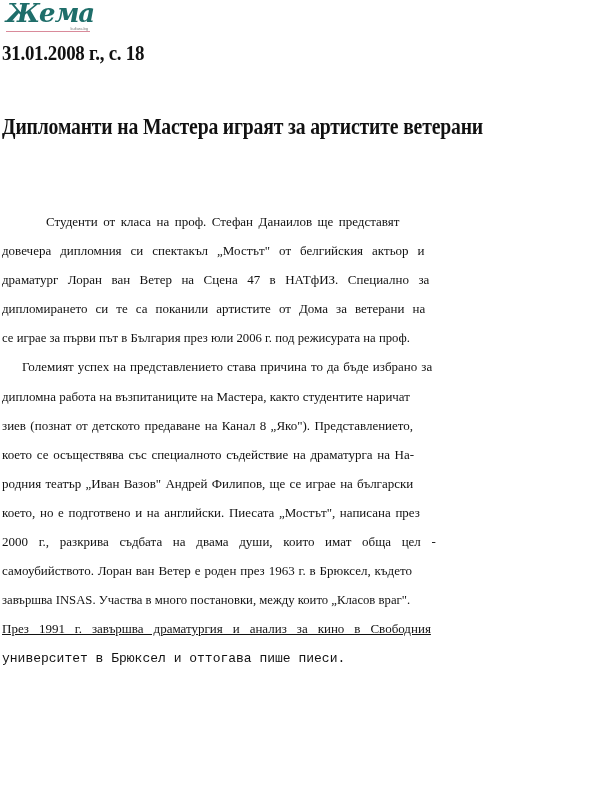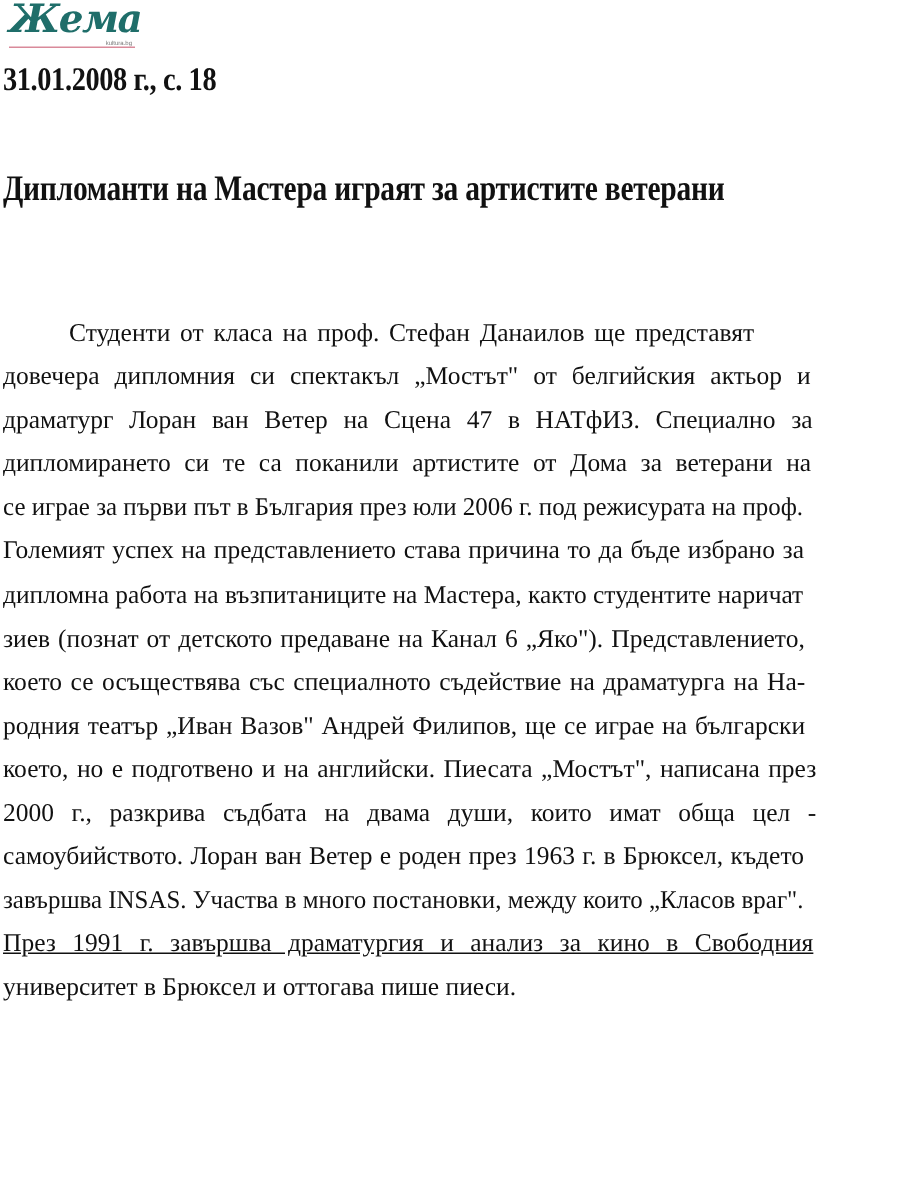--- a/index.html
+++ b/index.html
@@ -4,47 +4,47 @@
 <style>
   html, body { margin:0; padding:0; background:#ffffff; }
   body { width:600px; height:800px; overflow:hidden; position:relative; font-family:"Liberation Serif","DejaVu Serif",serif; color:#111; }
   .logo { position:absolute; left:6px; top:2px; width:84px; height:30px; }
   .logo-text { position:absolute; left:0; top:-4px; font-family:"DejaVu Serif",serif; font-style:italic; font-weight:bold; font-size:26px; color:#1f6e6a; letter-spacing:-1px; }
   .logo-sub { position:absolute; right:2px; bottom:1px; font-size:4px; color:#777; font-family:"Liberation Sans",sans-serif; }
   .logo-line { position:absolute; left:0; bottom:0; width:84px; height:1px; background:#d98a9a; }
   .dateline { position:absolute; left:2px; top:40px; font-size:22px; font-weight:bold; letter-spacing:-0.3px; transform:scaleX(0.86); transform-origin:left top; white-space:nowrap; }
   .headline { position:absolute; left:2px; top:113px; font-size:24px; font-weight:bold; white-space:nowrap; transform:scaleX(0.82); transform-origin:left top; letter-spacing:-0.2px; }
   .body { position:absolute; left:2px; top:207px; width:596px; }
-  .line { height:29.1px; line-height:29.1px; font-size:17px; text-align:justify; text-align-last:justify; white-space:nowrap; overflow:visible; }
+  .line { height:29.1px; line-height:29.1px; font-size:13px; text-align:justify; text-align-last:justify; white-space:nowrap; overflow:visible; }
   .line span { display:inline-block; width:100%; text-align:justify; text-align-last:justify; white-space:normal; }
   .line.first span { padding-left:44px; width:calc(100% - 44px); }
-  .line.last span { text-align-last:left; }
+  .line.last span { text-align-last:left;font-family:Liberation Mono, monospace; }
 </style>
 </head>
 <body>
 
 <div class="logo">
   <span class="logo-text">Жема</span>
   <span class="logo-sub">kultura.bg</span>
   <div class="logo-line"></div>
 </div>
 
 <div class="dateline">31.01.2008 г., с. 18</div>
 
 <div class="headline">Дипломанти на Мастера играят за артистите ветерани</div>
 
 <div class="body">
   <div class="line first"><span style="white-space: nowrap; width: auto; word-spacing: 2.25px; padding-left: 44px;">Студенти от класа на проф. Стефан Данаилов ще представят</span></div>
   <div class="line"><span style="white-space: nowrap; width: auto; word-spacing: 5.75px;">довечера дипломния си спектакъл „Мостът" от белгийския актьор и</span></div>
   <div class="line"><span style="white-space: nowrap; width: auto; word-spacing: 6.2px;">драматург Лоран ван Ветер на Сцена 47 в НАТфИЗ. Специално за</span></div>
   <div class="line"><span style="white-space: nowrap; width: auto; word-spacing: 4.8px;">дипломирането си те са поканили артистите от Дома за ветерани на</span></div>
   <div class="line"><span style="white-space: nowrap; width: auto; transform-origin: left center; transform: scaleX(0.978654);">се играе за първи път в България през юли 2006 г. под режисурата на проф.</span></div>
-  <div class="line"><span style="white-space: nowrap; width: auto; word-spacing: 0.8px;">Големият успех на представлението става причина то да бъде избрано за</span></div>
+  <div class="line"><span style="white-space: nowrap; width: auto; word-spacing: 0.8px; margin-left: 20px;">Големият успех на представлението става причина то да бъде избрано за</span></div>
   <div class="line"><span style="white-space: nowrap; width: auto; transform-origin: left center; transform: scaleX(0.996656);">дипломна работа на възпитаниците на Мастера, както студентите наричат</span></div>
-  <div class="line"><span style="white-space: nowrap; width: auto; word-spacing: 1.11111px;">зиев (познат от детското предаване на Канал 6 „Яко"). Представлението,</span></div>
+  <div class="line"><span style="white-space: nowrap; width: auto; word-spacing: 1.11111px;">зиев (познат от детското предаване на Канал 8 „Яко"). Представлението,</span></div>
   <div class="line"><span style="white-space: nowrap; width: auto; word-spacing: 1.44444px;">което се осъществява със специалното съдействие на драматурга на На-</span></div>
   <div class="line"><span style="white-space: nowrap; width: auto; word-spacing: 1px;">родния театър „Иван Вазов" Андрей Филипов, ще се играе на български</span></div>
   <div class="line"><span style="white-space: nowrap; width: auto; word-spacing: 1.4px;">което, но е подготвено и на английски. Пиесата „Мостът", написана през</span></div>
   <div class="line"><span style="white-space: nowrap; width: auto; word-spacing: 7.45455px;">2000 г., разкрива съдбата на двама души, които имат обща цел -</span></div>
   <div class="line"><span style="white-space: nowrap; width: auto; word-spacing: 0.636364px;">самоубийството. Лоран ван Ветер е роден през 1963 г. в Брюксел, където</span></div>
   <div class="line"><span style="white-space: nowrap; width: auto; transform-origin: left center; transform: scaleX(0.977049);">завършва INSAS. Участва в много постановки, между които „Класов враг".</span></div>
   <div class="line"><span style="white-space: nowrap; width: auto; word-spacing: 6.7px; text-decoration: underline;">През 1991 г. завършва драматургия и анализ за кино в Свободния</span></div>
   <div class="line last"><span style="white-space: nowrap; width: auto;">университет в Брюксел и оттогава пише пиеси.</span></div>
 </div>
 

